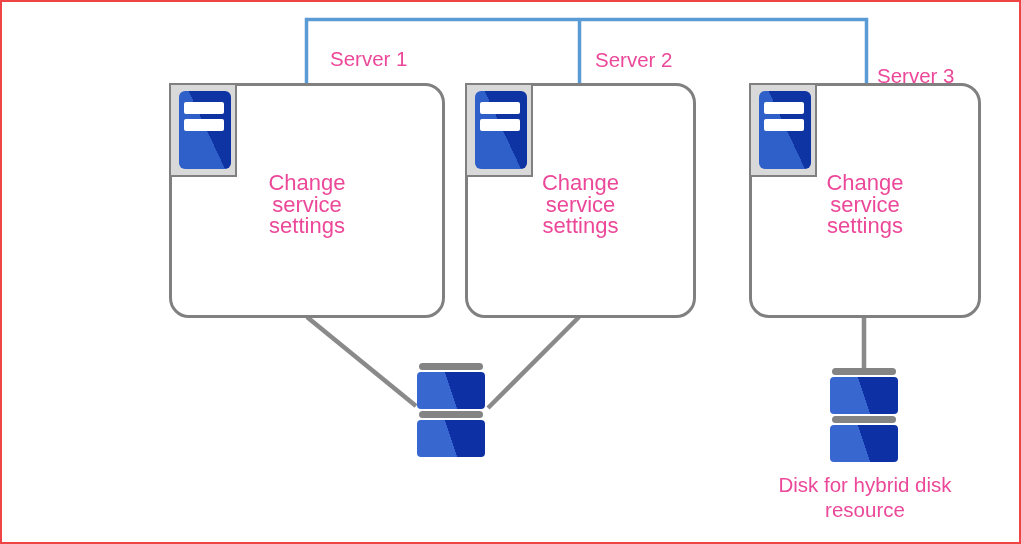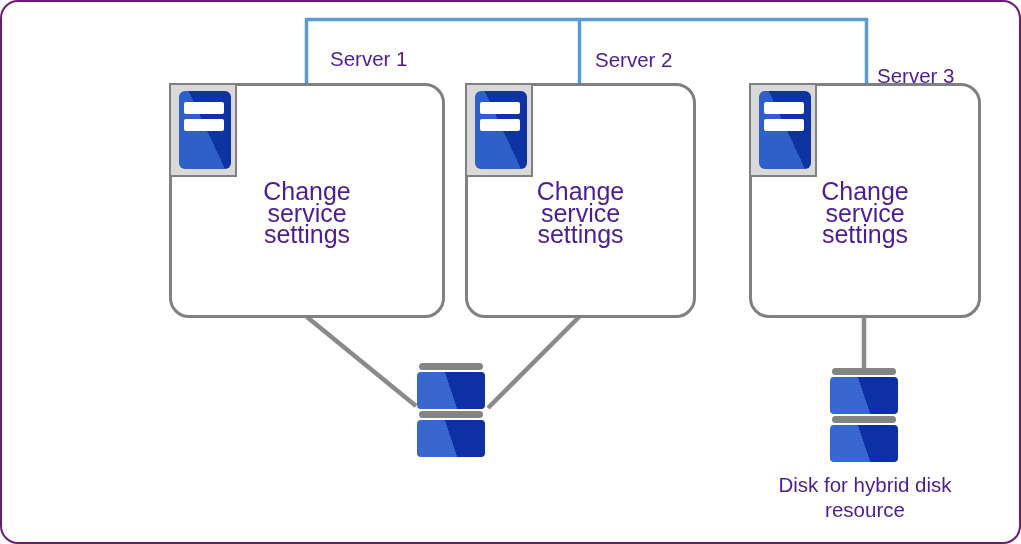--- a/index.html
+++ b/index.html
@@ -1,25 +1,25 @@
 <!DOCTYPE html>
 <html><head>
 <meta charset="utf-8">
 <style>
   html,body { margin:0; padding:0; background:#fff; }
   .canvas {
     position:relative;
     width:1021px; height:544px;
     box-sizing:border-box;
     background:#ffffff;
-    border:2px solid #701a75;
-    border-radius:18px;
+    border:2px solid #ef4444;
+    border-radius:0;
     overflow:hidden;
     font-family:"Liberation Sans", sans-serif;
-    color:#4c1d95;
+    color:#ec4899;
   }
   svg.wires { position:absolute; left:0; top:0; width:1021px; height:544px; }
 
   .srv-label {
     position:absolute;
     font-size:20.5px;
     line-height:24px;
     white-space:nowrap;
   }
 
@@ -27,23 +27,22 @@
     position:absolute;
     box-sizing:border-box;
     background:#ffffff;
     border:3px solid #808080;
     border-radius:20px;
   }
   .box-text {
     position:absolute;
     left:0; right:0; top:86px;
     text-align:center;
-    font-size:25px;
+    font-size:22px;
     line-height:21.5px;
-    margin-top:9px;
   }
   .box-text .wrapbox { width:110px; margin:0 auto; }
 
   .icon {
     position:absolute; left:-3px; top:-3px;
     width:68px; height:94px;
     box-sizing:border-box;
     background:#d9d9d9;
     border:2px solid #808080;
   }

